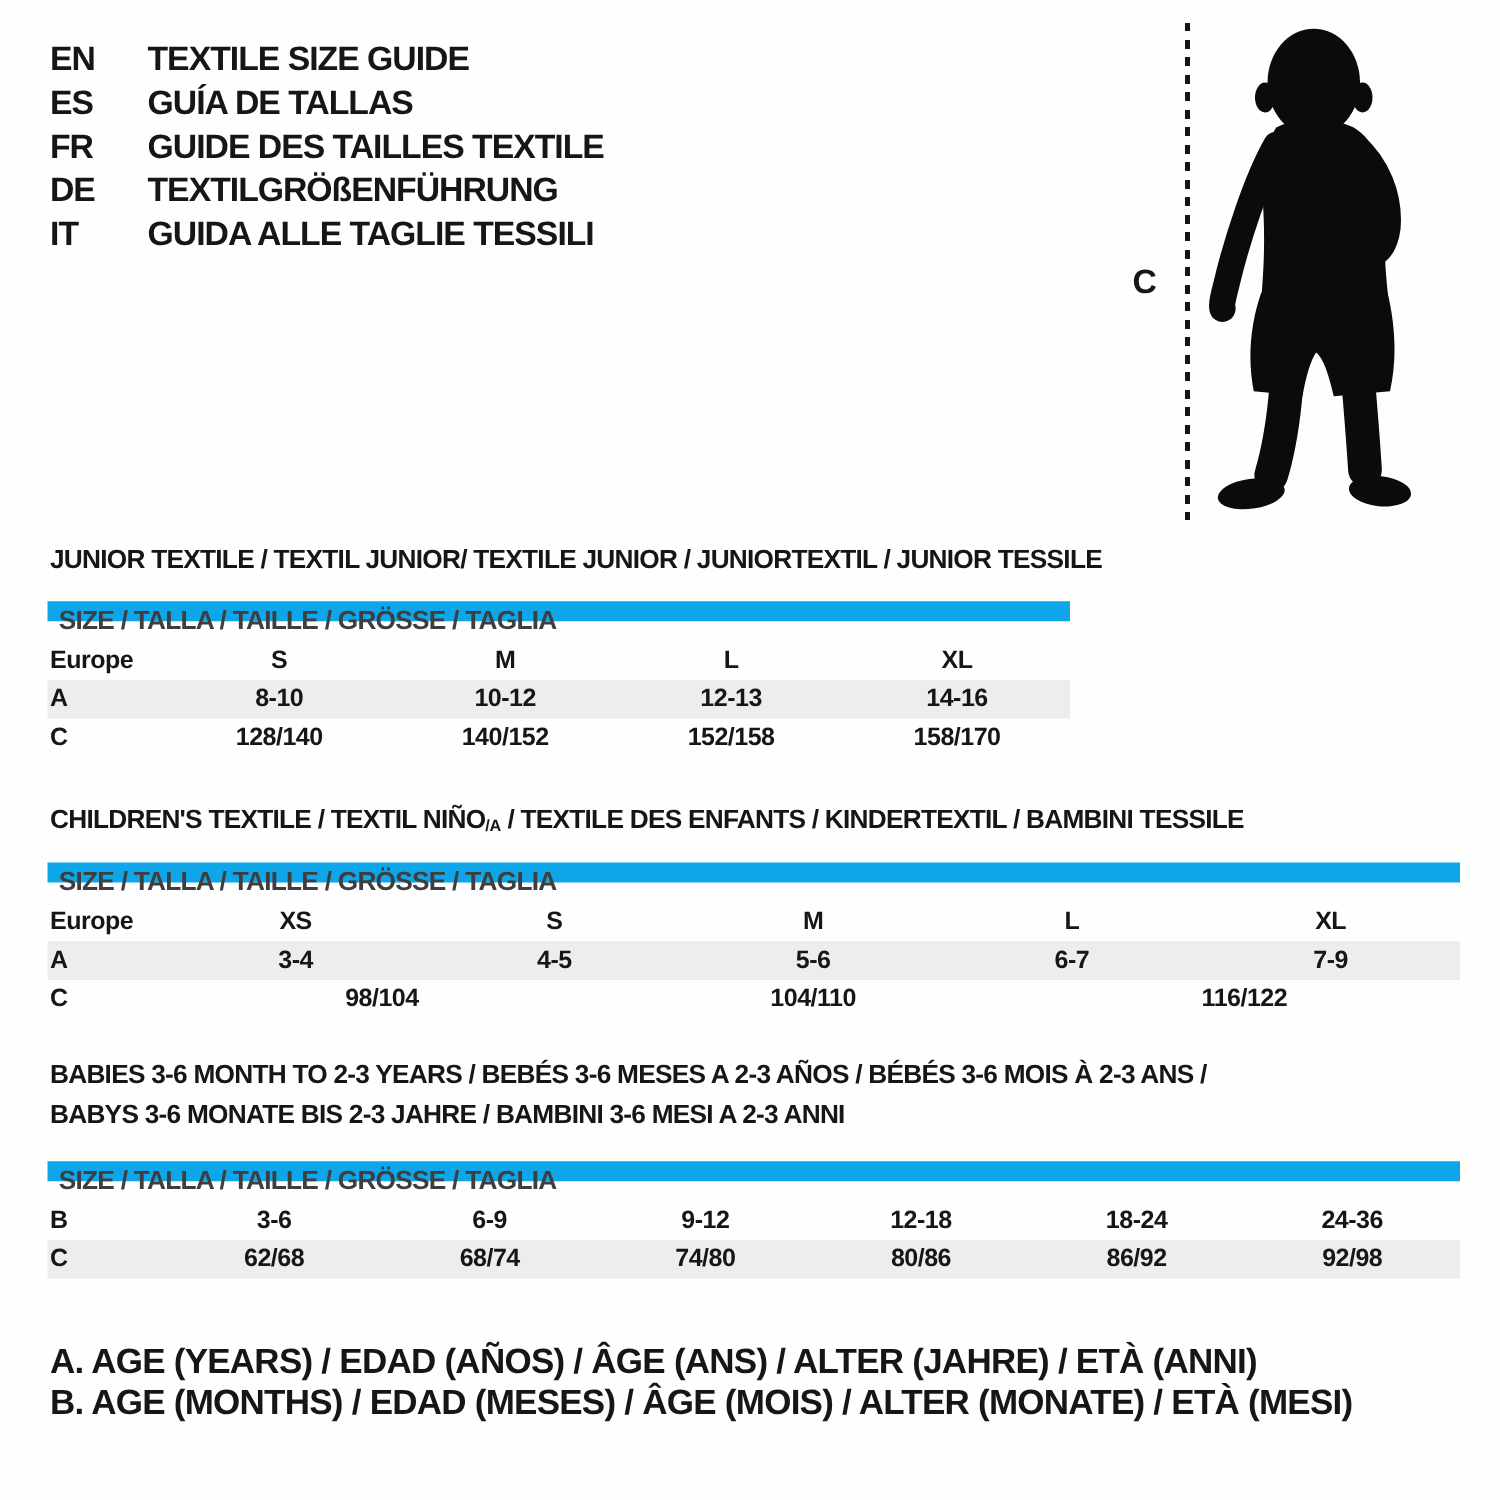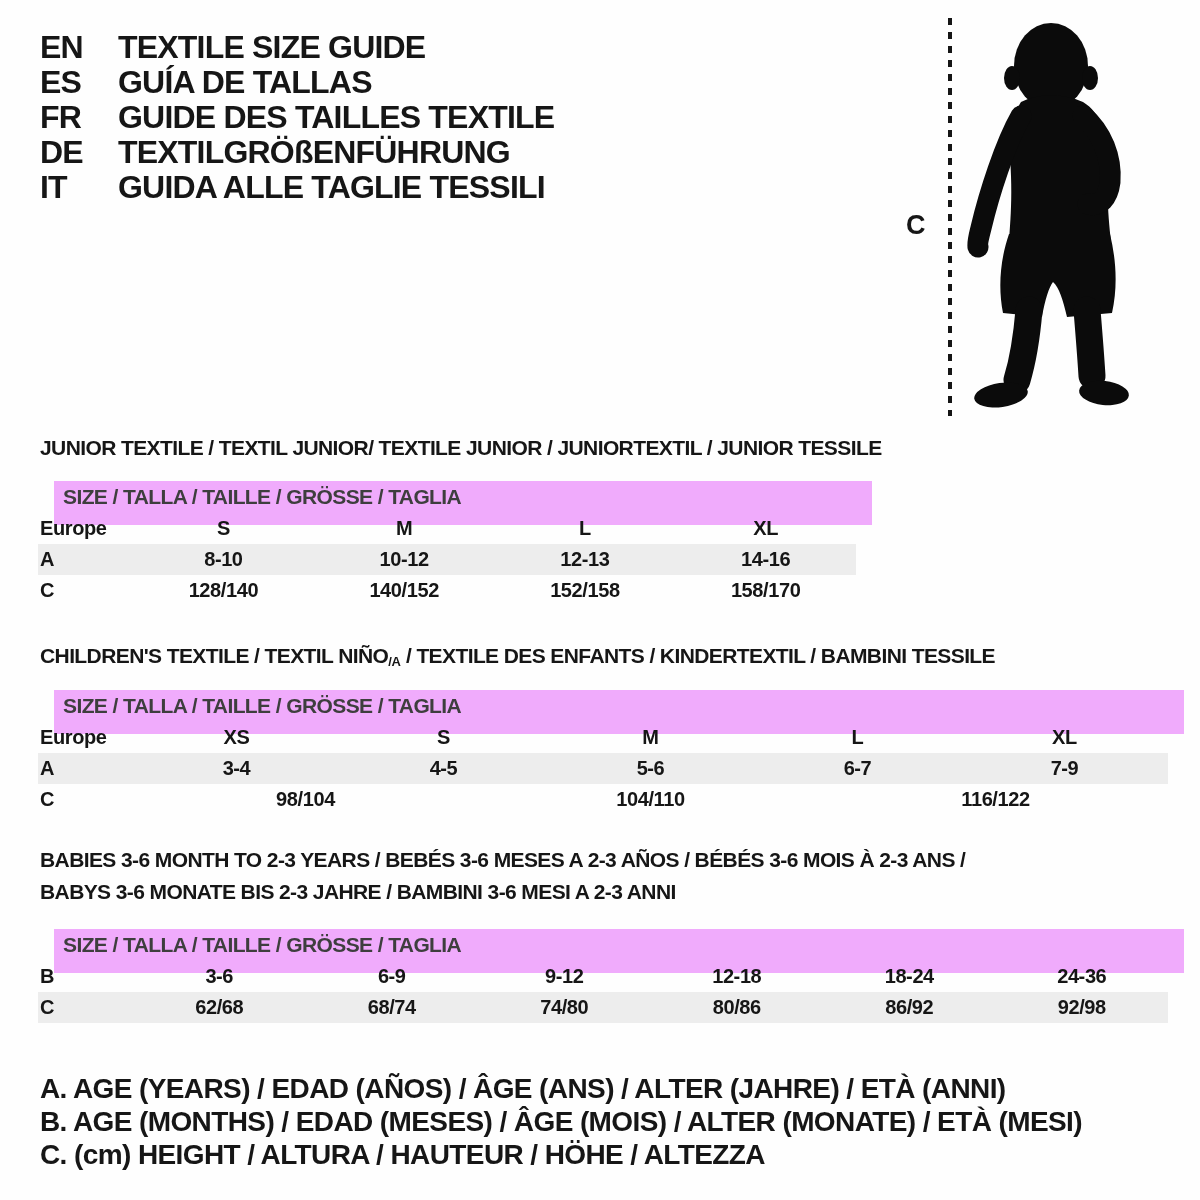--- a/index.html
+++ b/index.html
@@ -5,41 +5,41 @@
   html,body{margin:0;padding:0;}
   body{
     width:1200px;height:1200px;position:relative;
     background:#fefefe;overflow:hidden;
     font-family:"Liberation Sans","DejaVu Sans",sans-serif;
     font-weight:bold;color:#161616;
     -webkit-font-smoothing:antialiased;
   }
   
   .lang-block{position:absolute;left:40px;top:30px;}
-  .lang-row{height:35px;line-height:35px;font-size:32px;letter-spacing:-0.8px;white-space:nowrap;}
+  .lang-row{height:35px;line-height:35px;font-size:27px;letter-spacing:-0.8px;white-space:nowrap;}
   .lang-code{display:inline-block;width:78px;}
   .lang-label{display:inline-block;}
 
   
   .dash-line{
     position:absolute;left:948px;top:18px;width:4px;height:398px;
     background:repeating-linear-gradient(to bottom,#151515 0 7px,transparent 7px 14px);
   }
   .c-label{position:absolute;left:906px;top:210px;font-size:27px;}
   .toddler{position:absolute;left:963px;top:16px;}
 
   
   .sec-title{position:absolute;left:40px;font-size:21px;letter-spacing:-0.6px;white-space:nowrap;}
   .sub{font-size:13px;vertical-align:-3px;letter-spacing:-0.3px;}
 
   
   .size-bar{
-    position:absolute;left:38px;height:44px;line-height:32px;
-    background:#f0abfc;color:#3e3e3e;font-size:21px;letter-spacing:-0.6px;
-    padding-left:9px;box-sizing:border-box;margin-left:16px;
+    position:absolute;left:38px;height:16px;line-height:32px;
+    background:#0ea5e9;color:#3e3e3e;font-size:21px;letter-spacing:-0.6px;
+    padding-left:9px;box-sizing:border-box;
   }
   .trow{position:absolute;left:38px;height:31px;line-height:31px;display:flex;font-size:20px;letter-spacing:-0.4px;}
   .trow.alt{background:#ededed;}
   .tl{width:95px;padding-left:2px;box-sizing:border-box;text-align:left;}
   .tc{flex:1;text-align:center;}
 
   .w-junior{width:818px;}
   .w-full{width:1130px;}
 
   
@@ -173,14 +173,13 @@
   <span class="tc">68/74</span>
   <span class="tc">74/80</span>
   <span class="tc">80/86</span>
   <span class="tc">86/92</span>
   <span class="tc">92/98</span>
 </div>
 
 <div class="legend">
   <div class="legend-line">A. AGE (YEARS) / EDAD (AÑOS) / ÂGE (ANS) / ALTER (JAHRE) / ETÀ (ANNI)</div>
   <div class="legend-line">B. AGE (MONTHS) / EDAD (MESES) / ÂGE (MOIS) / ALTER (MONATE) / ETÀ (MESI)</div>
-  <div class="legend-line">C. (cm) HEIGHT / ALTURA / HAUTEUR / HÖHE / ALTEZZA</div>
 </div>
 
 </body></html>

